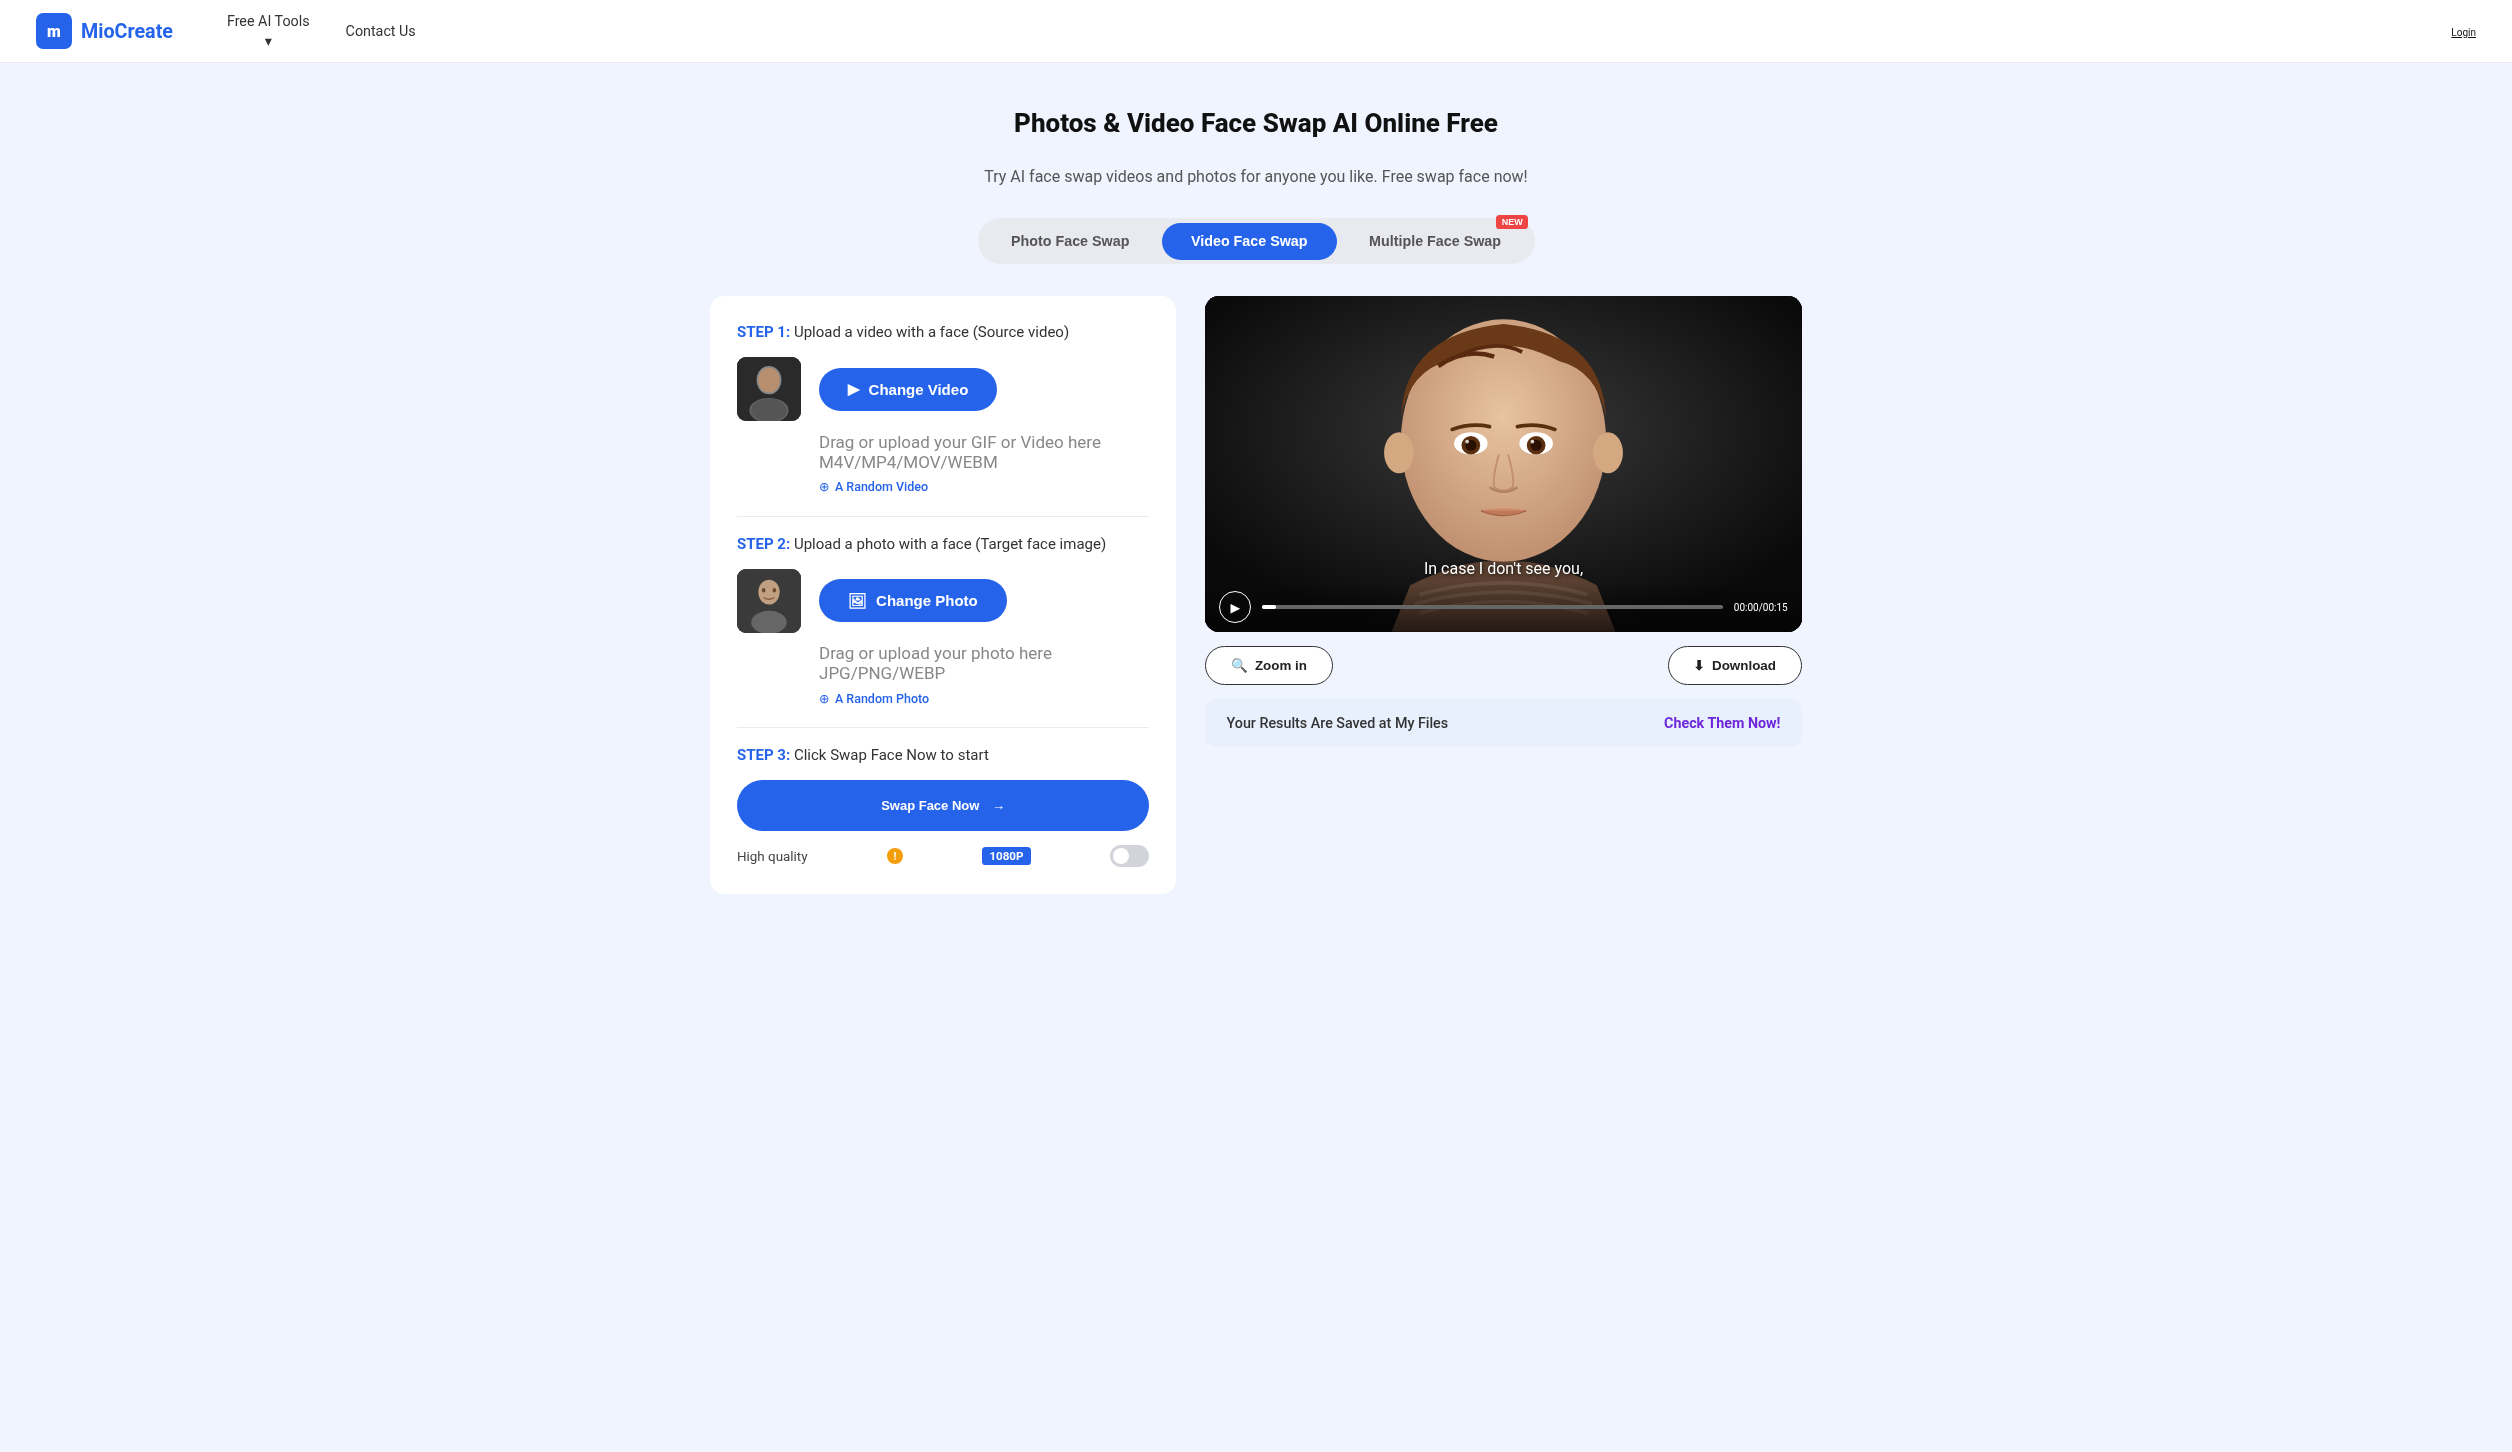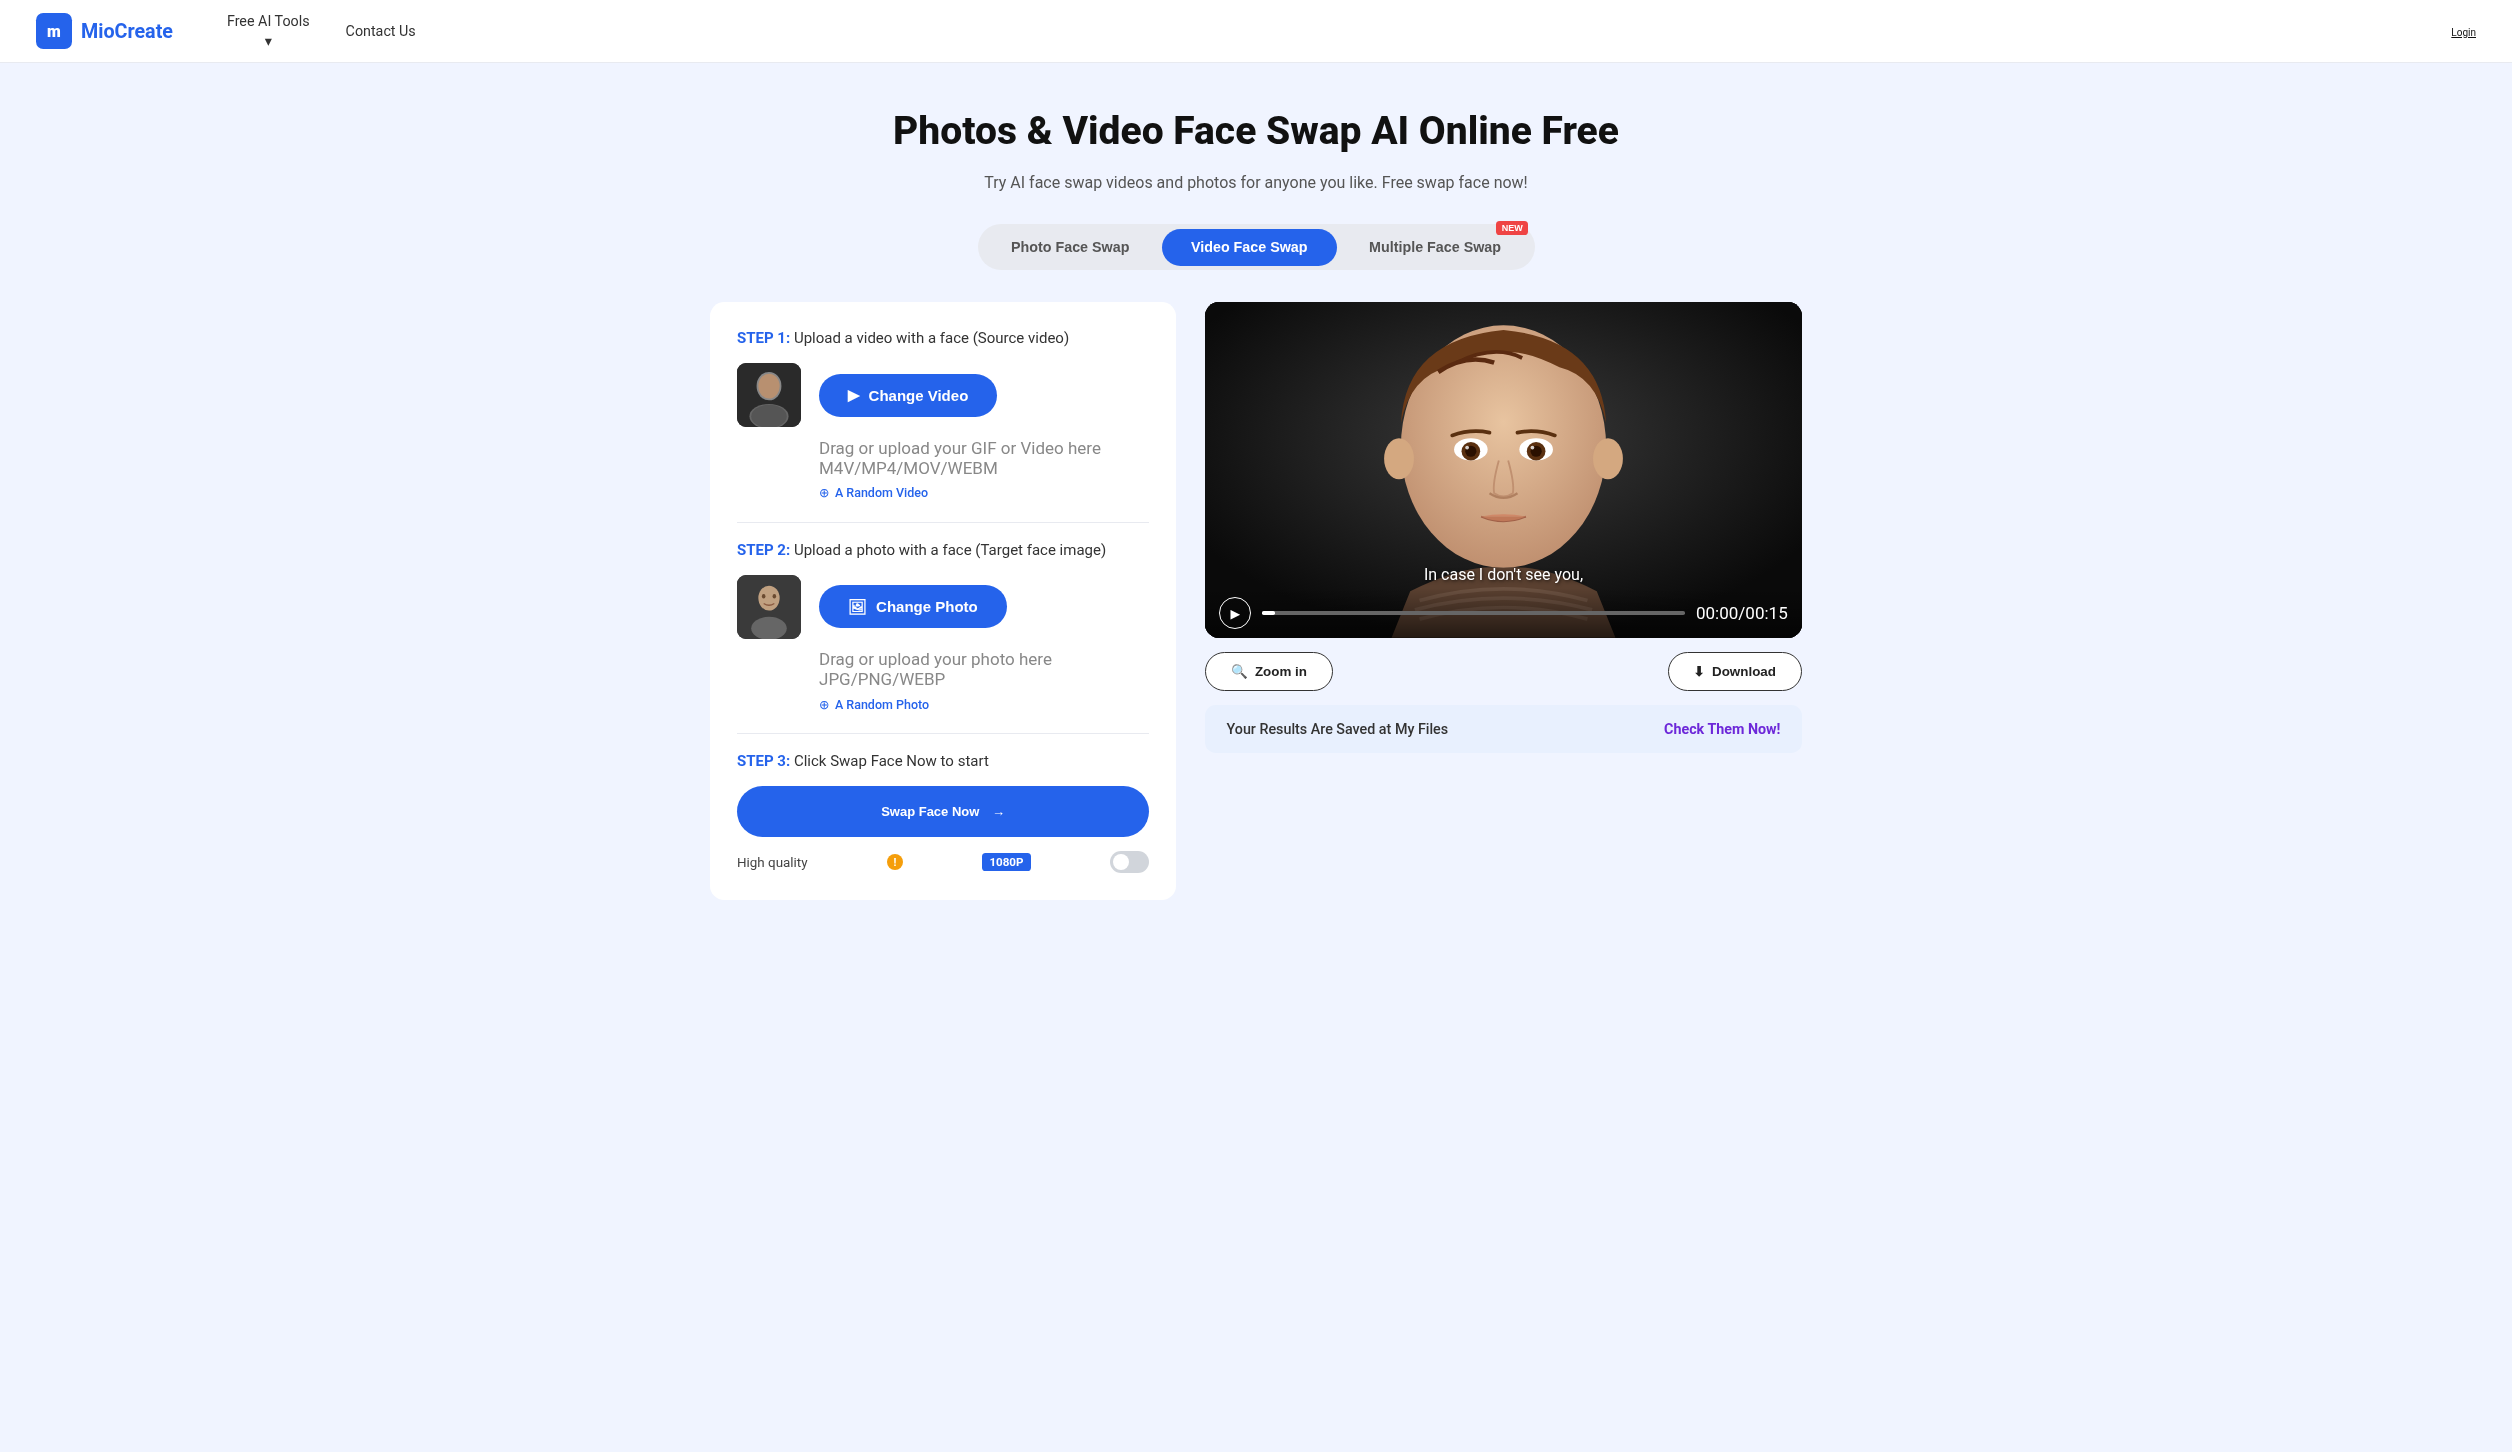--- a/index.html
+++ b/index.html
@@ -68,24 +68,24 @@
       cursor: pointer;
     }
     
     .main {
       padding: 45px 36px 36px;
       max-width: 1164px;
       margin: 0 auto;
     }
     .hero-title {
       text-align: center;
-      font-size: 39px;
+      font-size: 26px;
       font-weight: 800;
       color: #111;
-      margin-bottom: 19px;
+      margin-bottom: 29px;
     }
     .hero-sub {
       text-align: center;
       font-size: 16px;
       color: #555;
       margin-bottom: 32px;
     }
     
     .tabs-container {
       display: flex;
@@ -338,21 +338,21 @@
       position: relative;
     }
     .progress-fill {
       width: 3%;
       height: 100%;
       background: #fff;
       border-radius: 1.8px;
     }
     .time-display {
       color: #fff;
-      font-size: 17px;
+      font-size: 10px;
       white-space: nowrap;
     }
     
     .video-actions {
       display: flex;
       justify-content: space-between;
       margin-bottom: 14.3px;
     }
     .action-btn {
       border: 1.8px solid #333;

